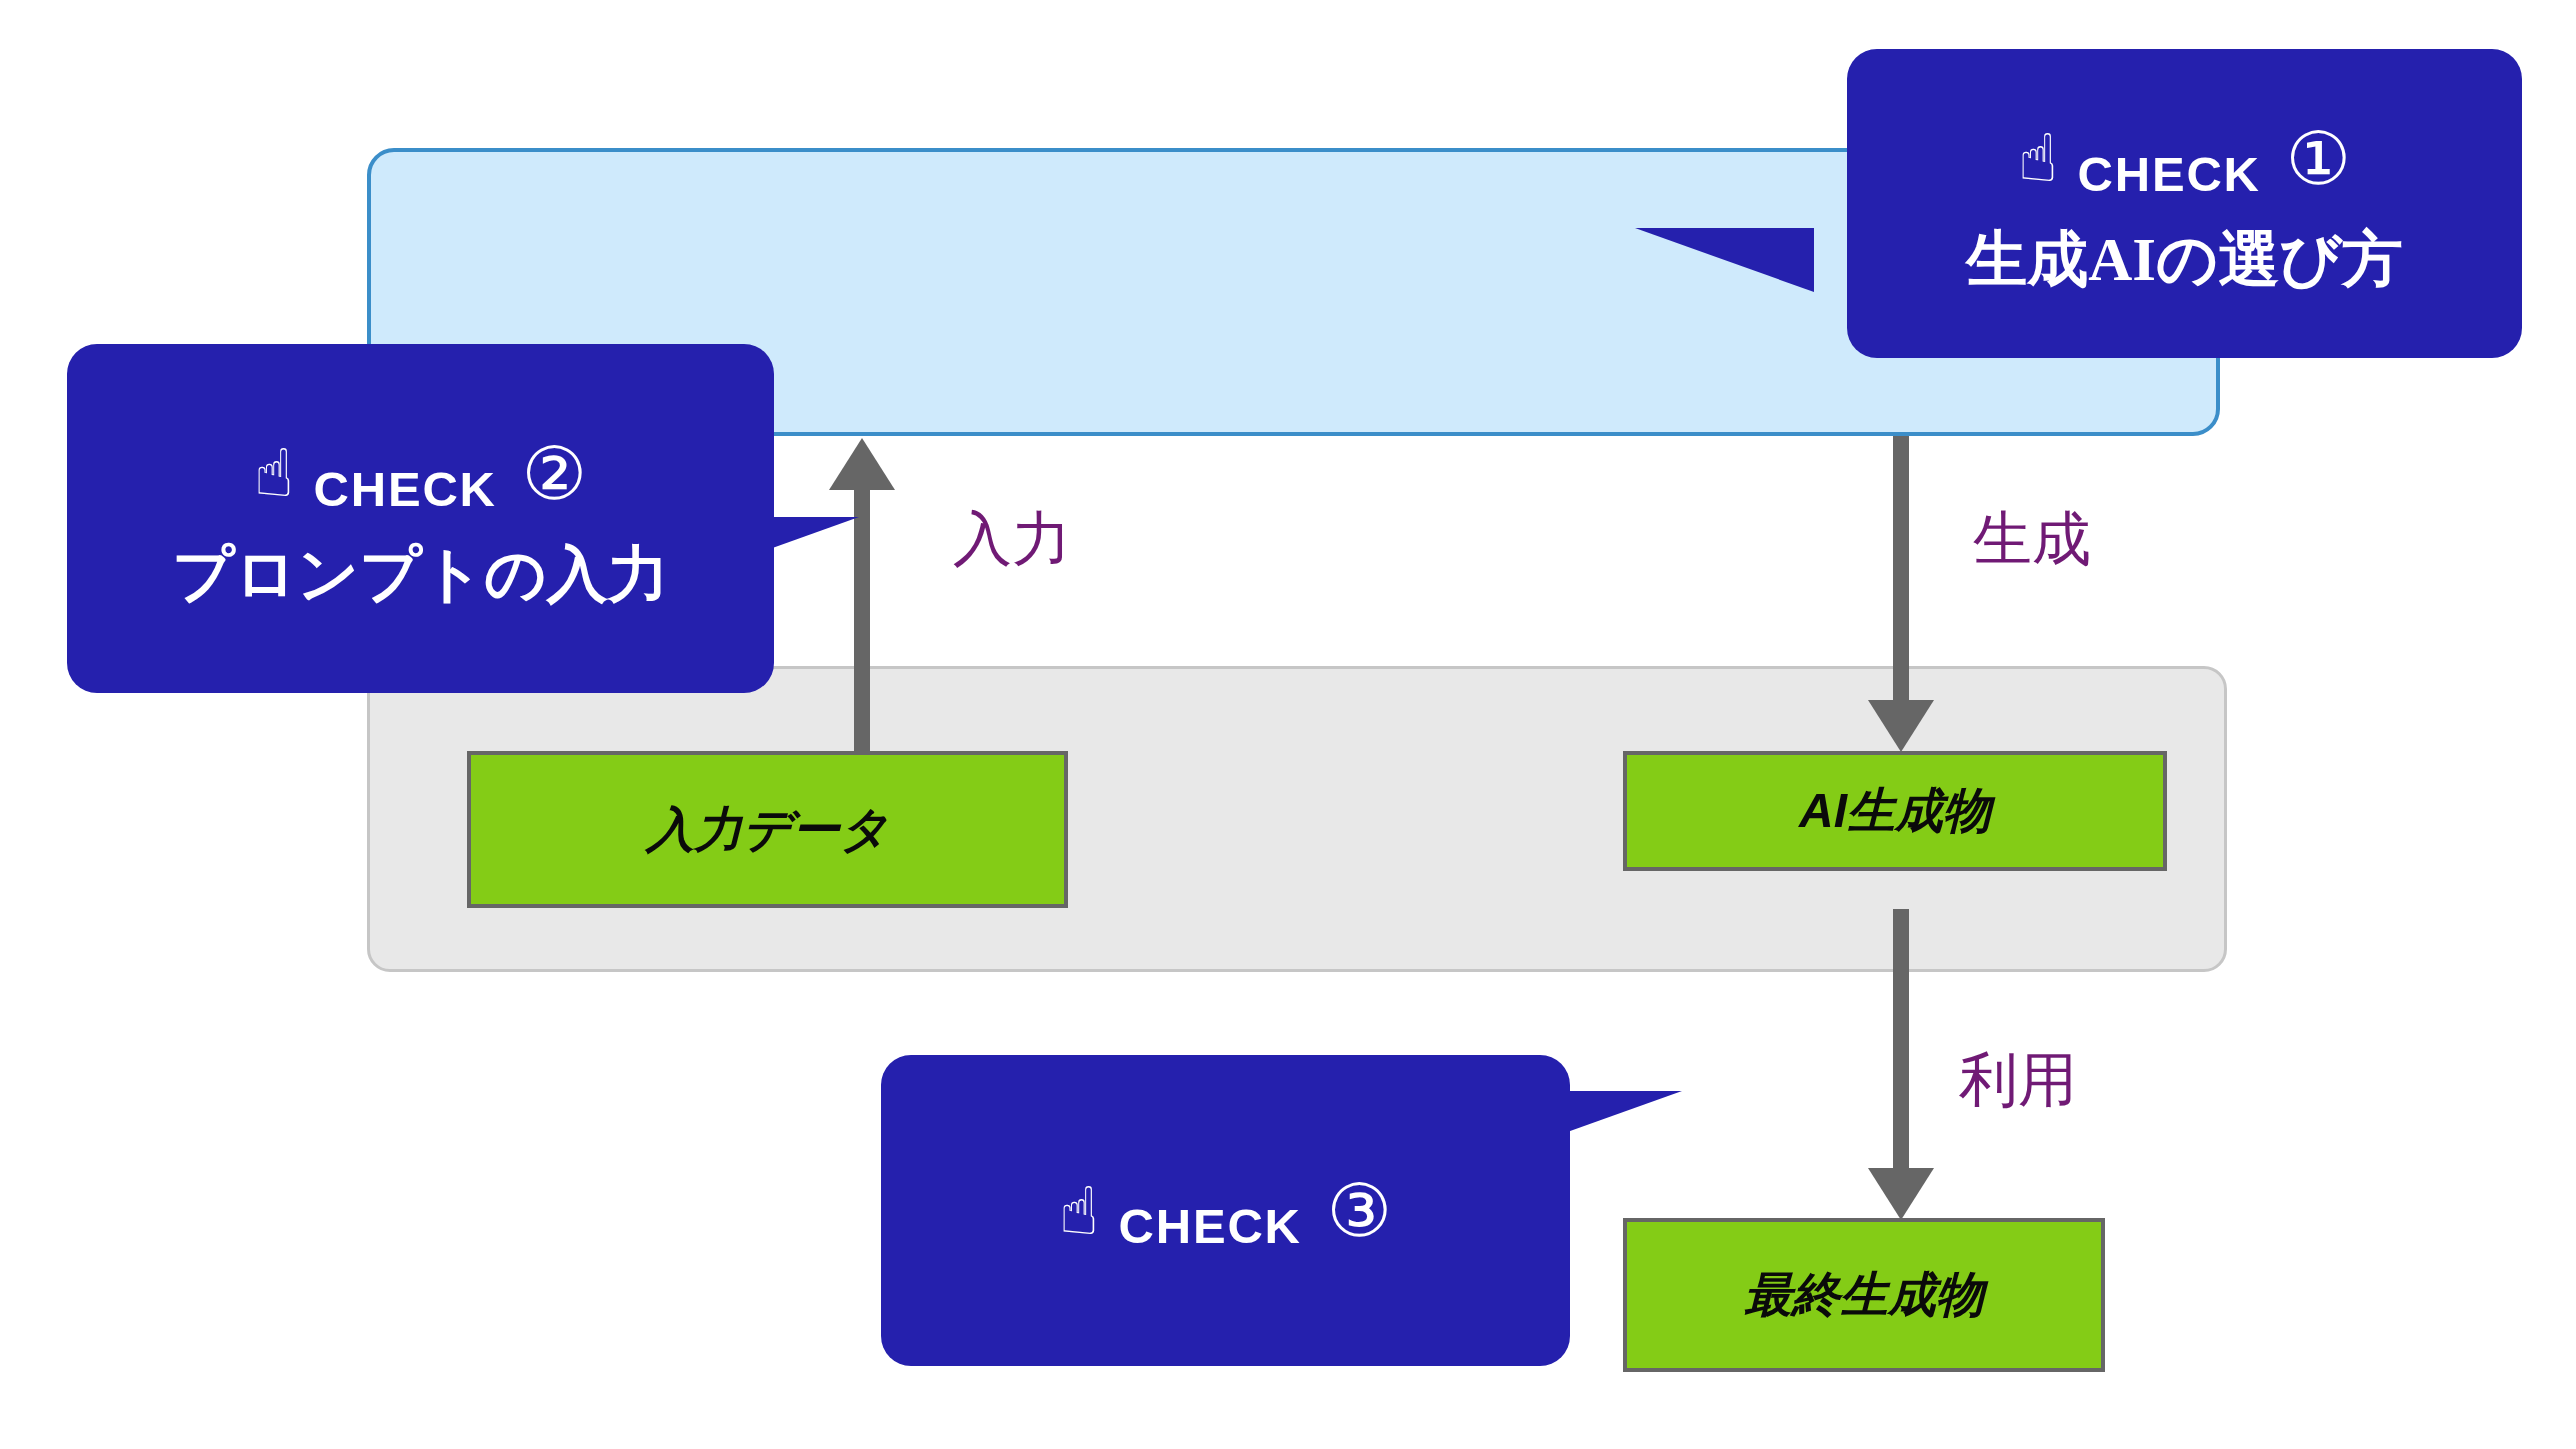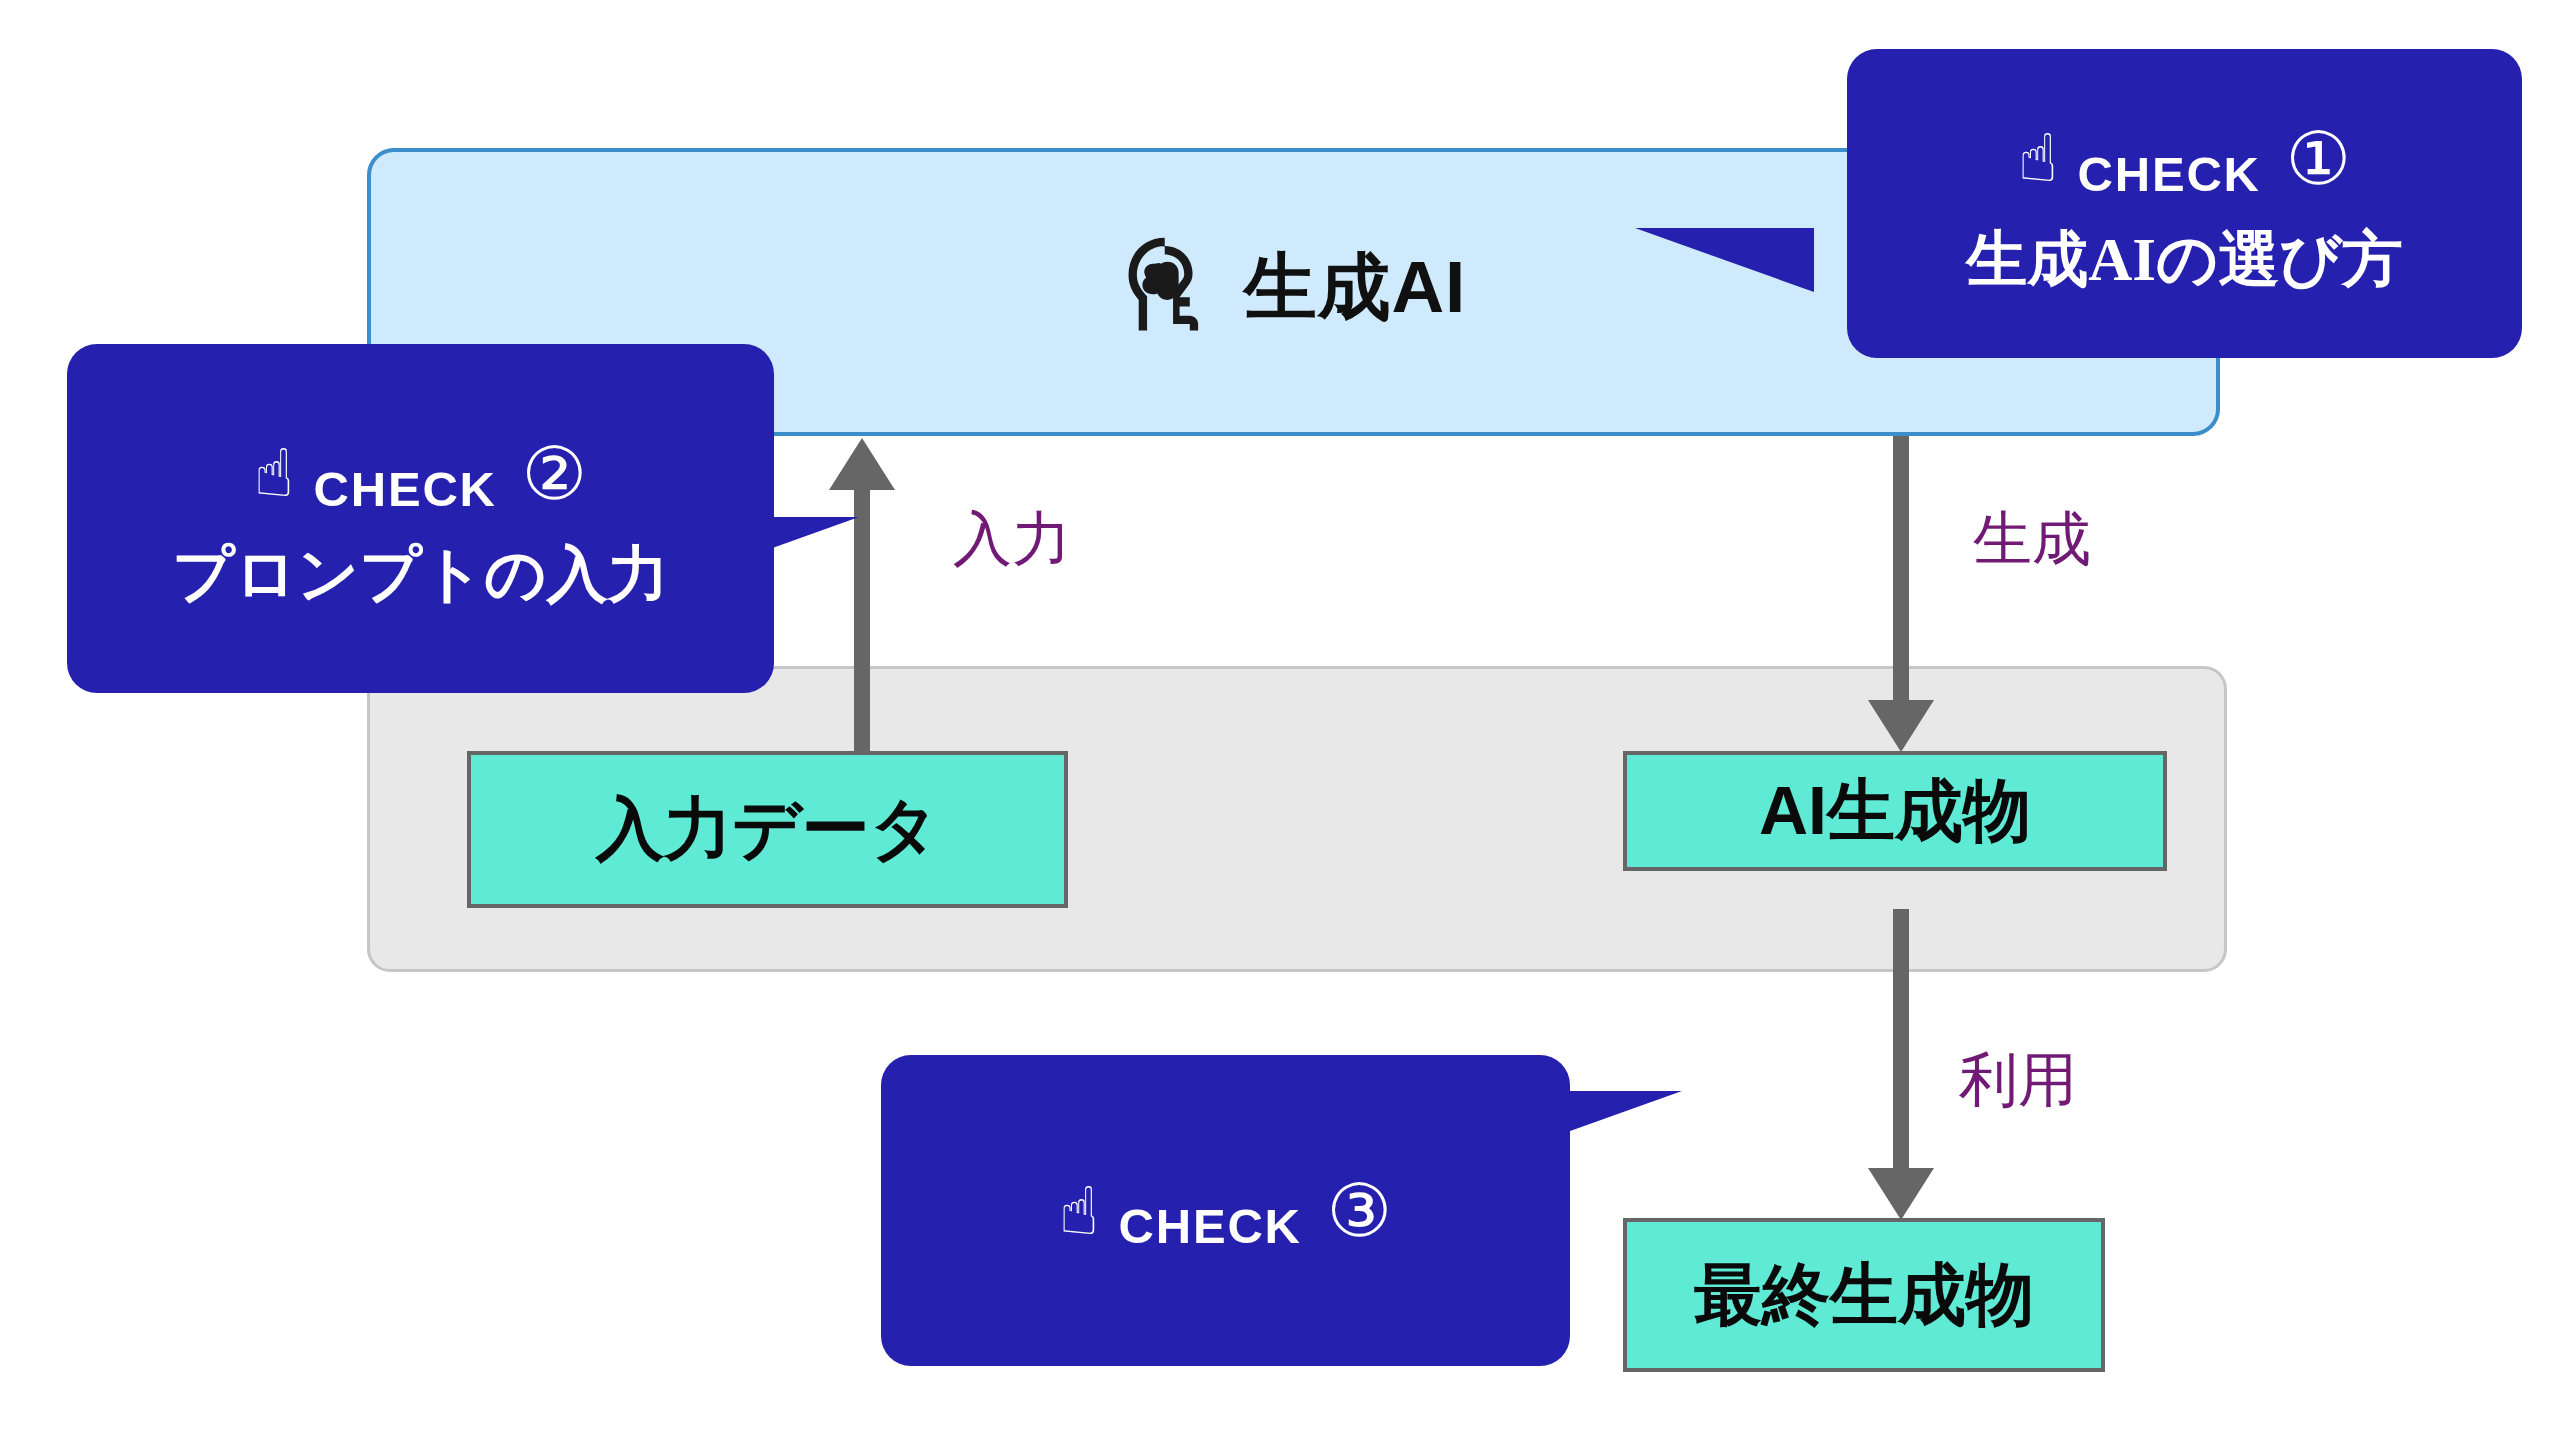--- a/index.html
+++ b/index.html
@@ -19,23 +19,23 @@
 
   
   .user-panel{position:absolute;left:367px;top:666px;width:1860px;height:306px;
               background:#e8e8e8;border:3.6px solid #c6c6c6;border-radius:23px;
               box-sizing:border-box;}
   .user-panel-label{position:absolute;left:1109px;top:774px;width:501px;height:107px;
                     display:flex;align-items:center;justify-content:center;
                     font-size:68px;font-weight:bold;color:#101010;white-space:nowrap;}
 
   
-  .node{position:absolute;background:#5eead4;border:4.5px solid #666666;
+  .node{position:absolute;background:#84cc16;border:4.5px solid #666666;
         box-sizing:border-box;display:flex;align-items:center;justify-content:center;
-        font-size:68px;font-weight:bold;color:#0a0a0a;white-space:nowrap;}
+        font-size:48px;font-weight:bold;color:#0a0a0a;white-space:nowrap;font-style:italic;}
   .node-input   {left:467px; top:751px;  width:601px; height:157px;}
   .node-aiout   {left:1623px;top:751px;  width:544px; height:120px;}
   .node-final   {left:1623px;top:1218px; width:482px; height:154px;}
 
   
   .arrow-shaft{position:absolute;background:#666666;width:16px;}
   .arrow-head{position:absolute;width:0;height:0;}
   .head-up  {border-left:33px solid transparent;border-right:33px solid transparent;
              border-bottom:52px solid #666666;}
   .head-down{border-left:33px solid transparent;border-right:33px solid transparent;
@@ -69,34 +69,20 @@
   #b1{left:1847px;top:49px;width:675px;height:309px;}
   #b2{left:67px; top:344px;width:707px;height:349px;}
   #b3{left:881px;top:1055px;width:689px;height:311px;}
 </style>
 </head>
 <body>
 
 <div id="stage">
 
   <div class="ai-panel"></div>
-  <div class="ai-panel-head">
-    <svg class="head-icon" viewBox="0 0 100 112">
-      <path d="M47 4 C24 4 8 22 8 44 C8 56 13 64 19 71 L19 104 L28 104 L28 67
-               C21 60 17 53 17 44 C17 27 30 13 47 13 C64 13 77 26 77 43
-               C77 48 75 52 72 56 L63 68 L74 68 L74 78 L63 78 L63 88 L74 88
-               C79 88 83 92 83 97 L83 104 L74 104 L74 97 L56 97 L56 78 L56 68
-               L56 62 L66 49 C68 46 68 44 68 43 C68 31 59 22 47 22 Z" fill="#1a1a1a"></path>
-      <path d="M34 32 C29 32 25 36 25 41 C25 43 26 45 27 47 C24 49 23 52 23 55
-               C23 61 28 65 34 65 C36 65 37 65 39 64 C41 68 45 71 50 71
-               C57 71 62 65 62 58 L62 42 C62 35 57 30 50 30 C47 30 45 31 43 32
-               C41 30 38 32 34 32 Z" fill="#1a1a1a"></path>
-    </svg>
-    <span class="ai-panel-title">生成AI</span>
-  </div>
 
   <div class="user-panel"></div>
 
   <div class="node node-input">入力データ</div>
   <div class="node node-aiout">AI生成物</div>
   <div class="node node-final">最終生成物</div>
 
   <div class="arrow-shaft" style="left:854px;top:487px;height:268px;"></div>
   <div class="arrow-head head-up" style="left:829px;top:438px;"></div>
   <div class="arrow-label" style="left:953px;top:510px;">入力</div>

